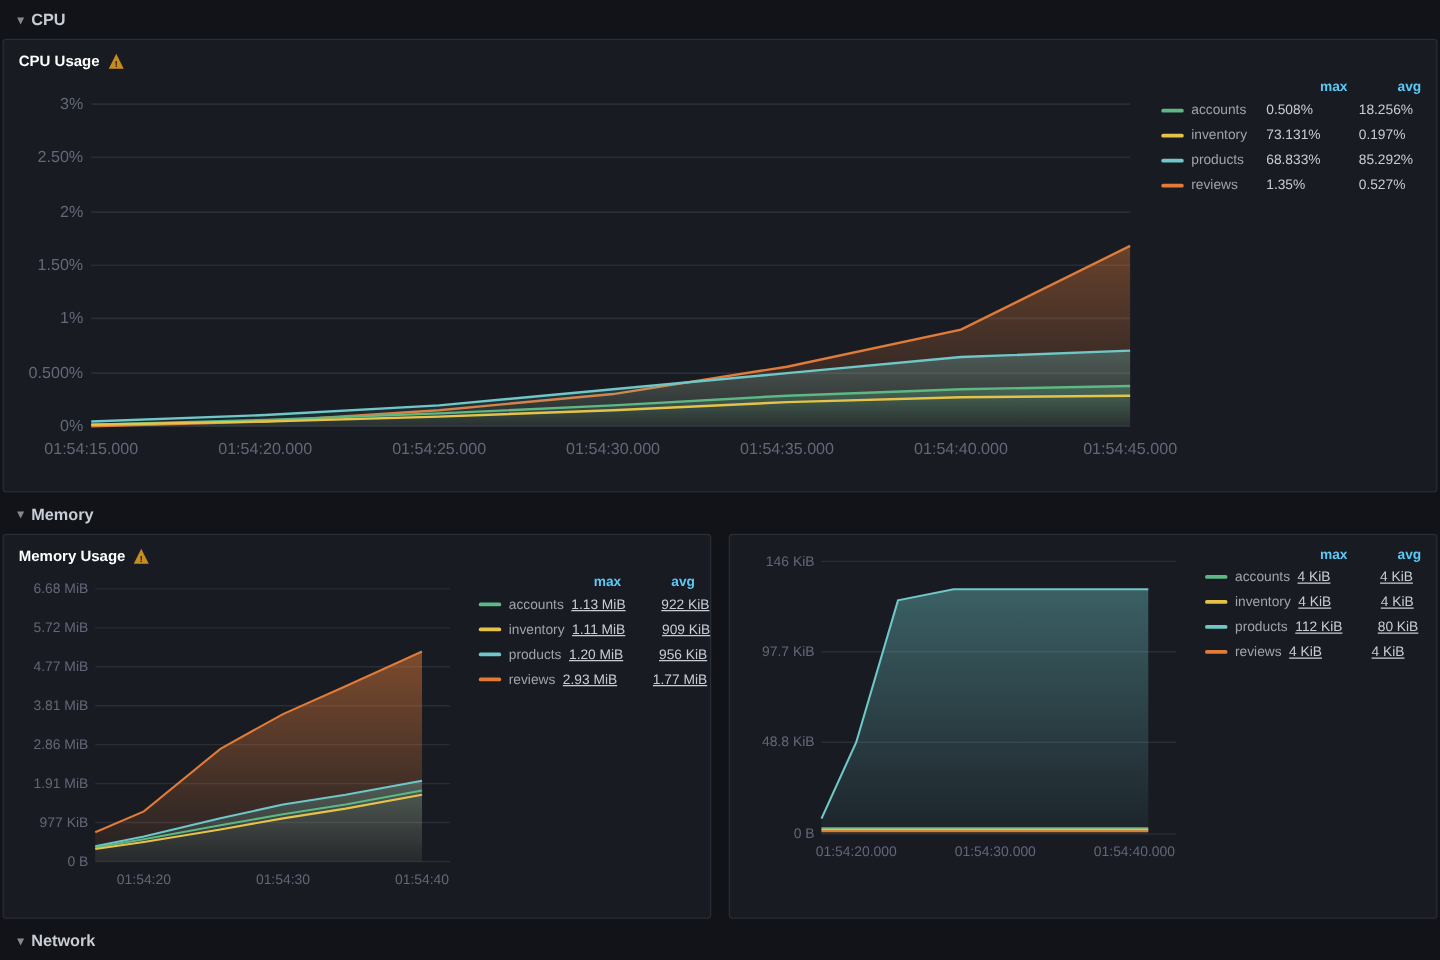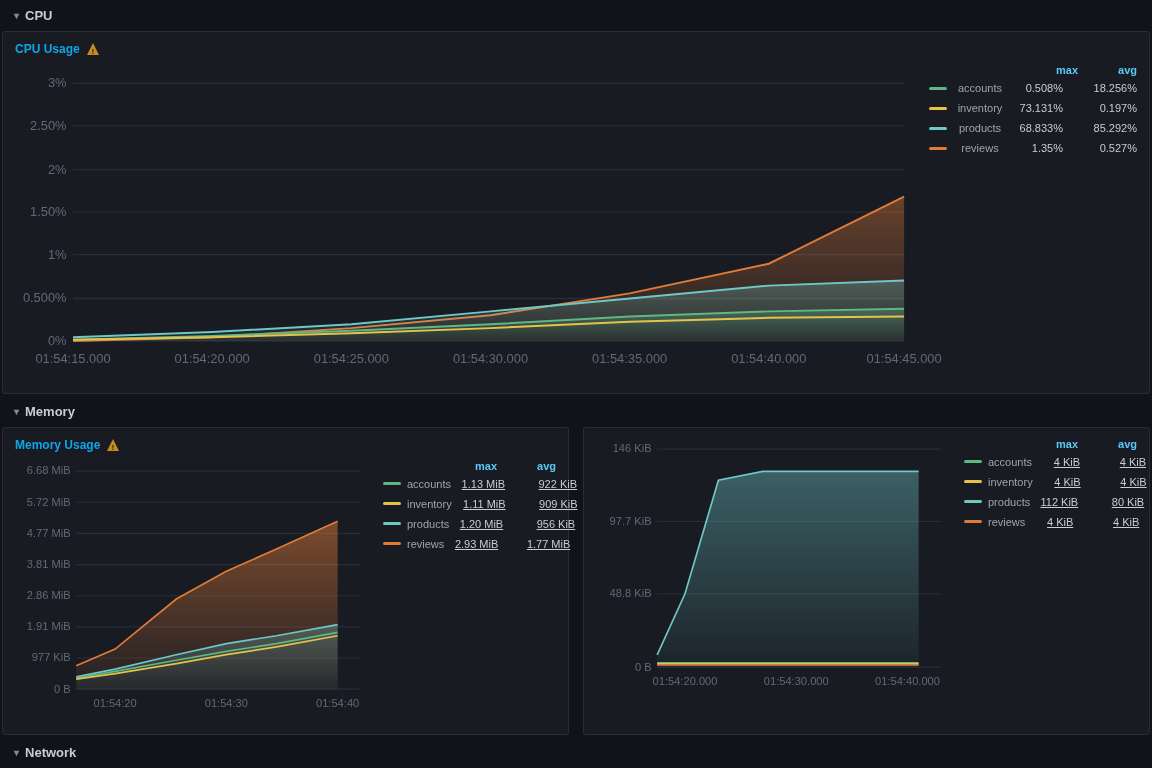--- a/index.html
+++ b/index.html
@@ -46,21 +46,21 @@
       border: 1px solid #2a2d36;
       border-radius: 3px;
       margin: 0 2px 2px 2px;
       padding: 10px 12px;
       position: relative;
       min-height: 310px;
     }
     .panel-title {
       font-size: 12px;
       font-weight: 600;
-      color: #0ea5e9;
+      color: #ffffff;
       margin-bottom: 8px;
       display: flex;
       align-items: center;
       gap: 6px;
     }
     .warning-icon {
       width: 14px;
       height: 14px;
       display: inline-flex;
       align-items: center;
@@ -94,28 +94,28 @@
       align-items: center;
       margin-bottom: 8px;
       gap: 6px;
     }
     .legend-line {
       width: 18px;
       height: 3px;
       border-radius: 2px;
       flex-shrink: 0;
     }
-    .legend-name { flex: 1; color: #9ea3ad; font-size: 11px; text-align: center; }
+    .legend-name { flex: 1; color: #9ea3ad; font-size: 11px; }
     .legend-vals {
       display: flex;
       gap: 24px;
       font-size: 11px;
       color: #c8ccd4;
     }
-    .legend-val { text-align: right; min-width: 50px; }
+    .legend-val { text-align: left; min-width: 50px; }
     svg.chart { width: 100%; overflow: visible; }
     .axis-label { fill: #636878; font-size: 10px; }
     .grid-line { stroke: #2a2d36; stroke-width: 1; }
     .chart-mini .legend-area { width: 185px; }
     .chart-mini .legend-val { min-width: 48px; text-decoration: underline; }
   </style>
 </head>
 <body>
 
 <div>

